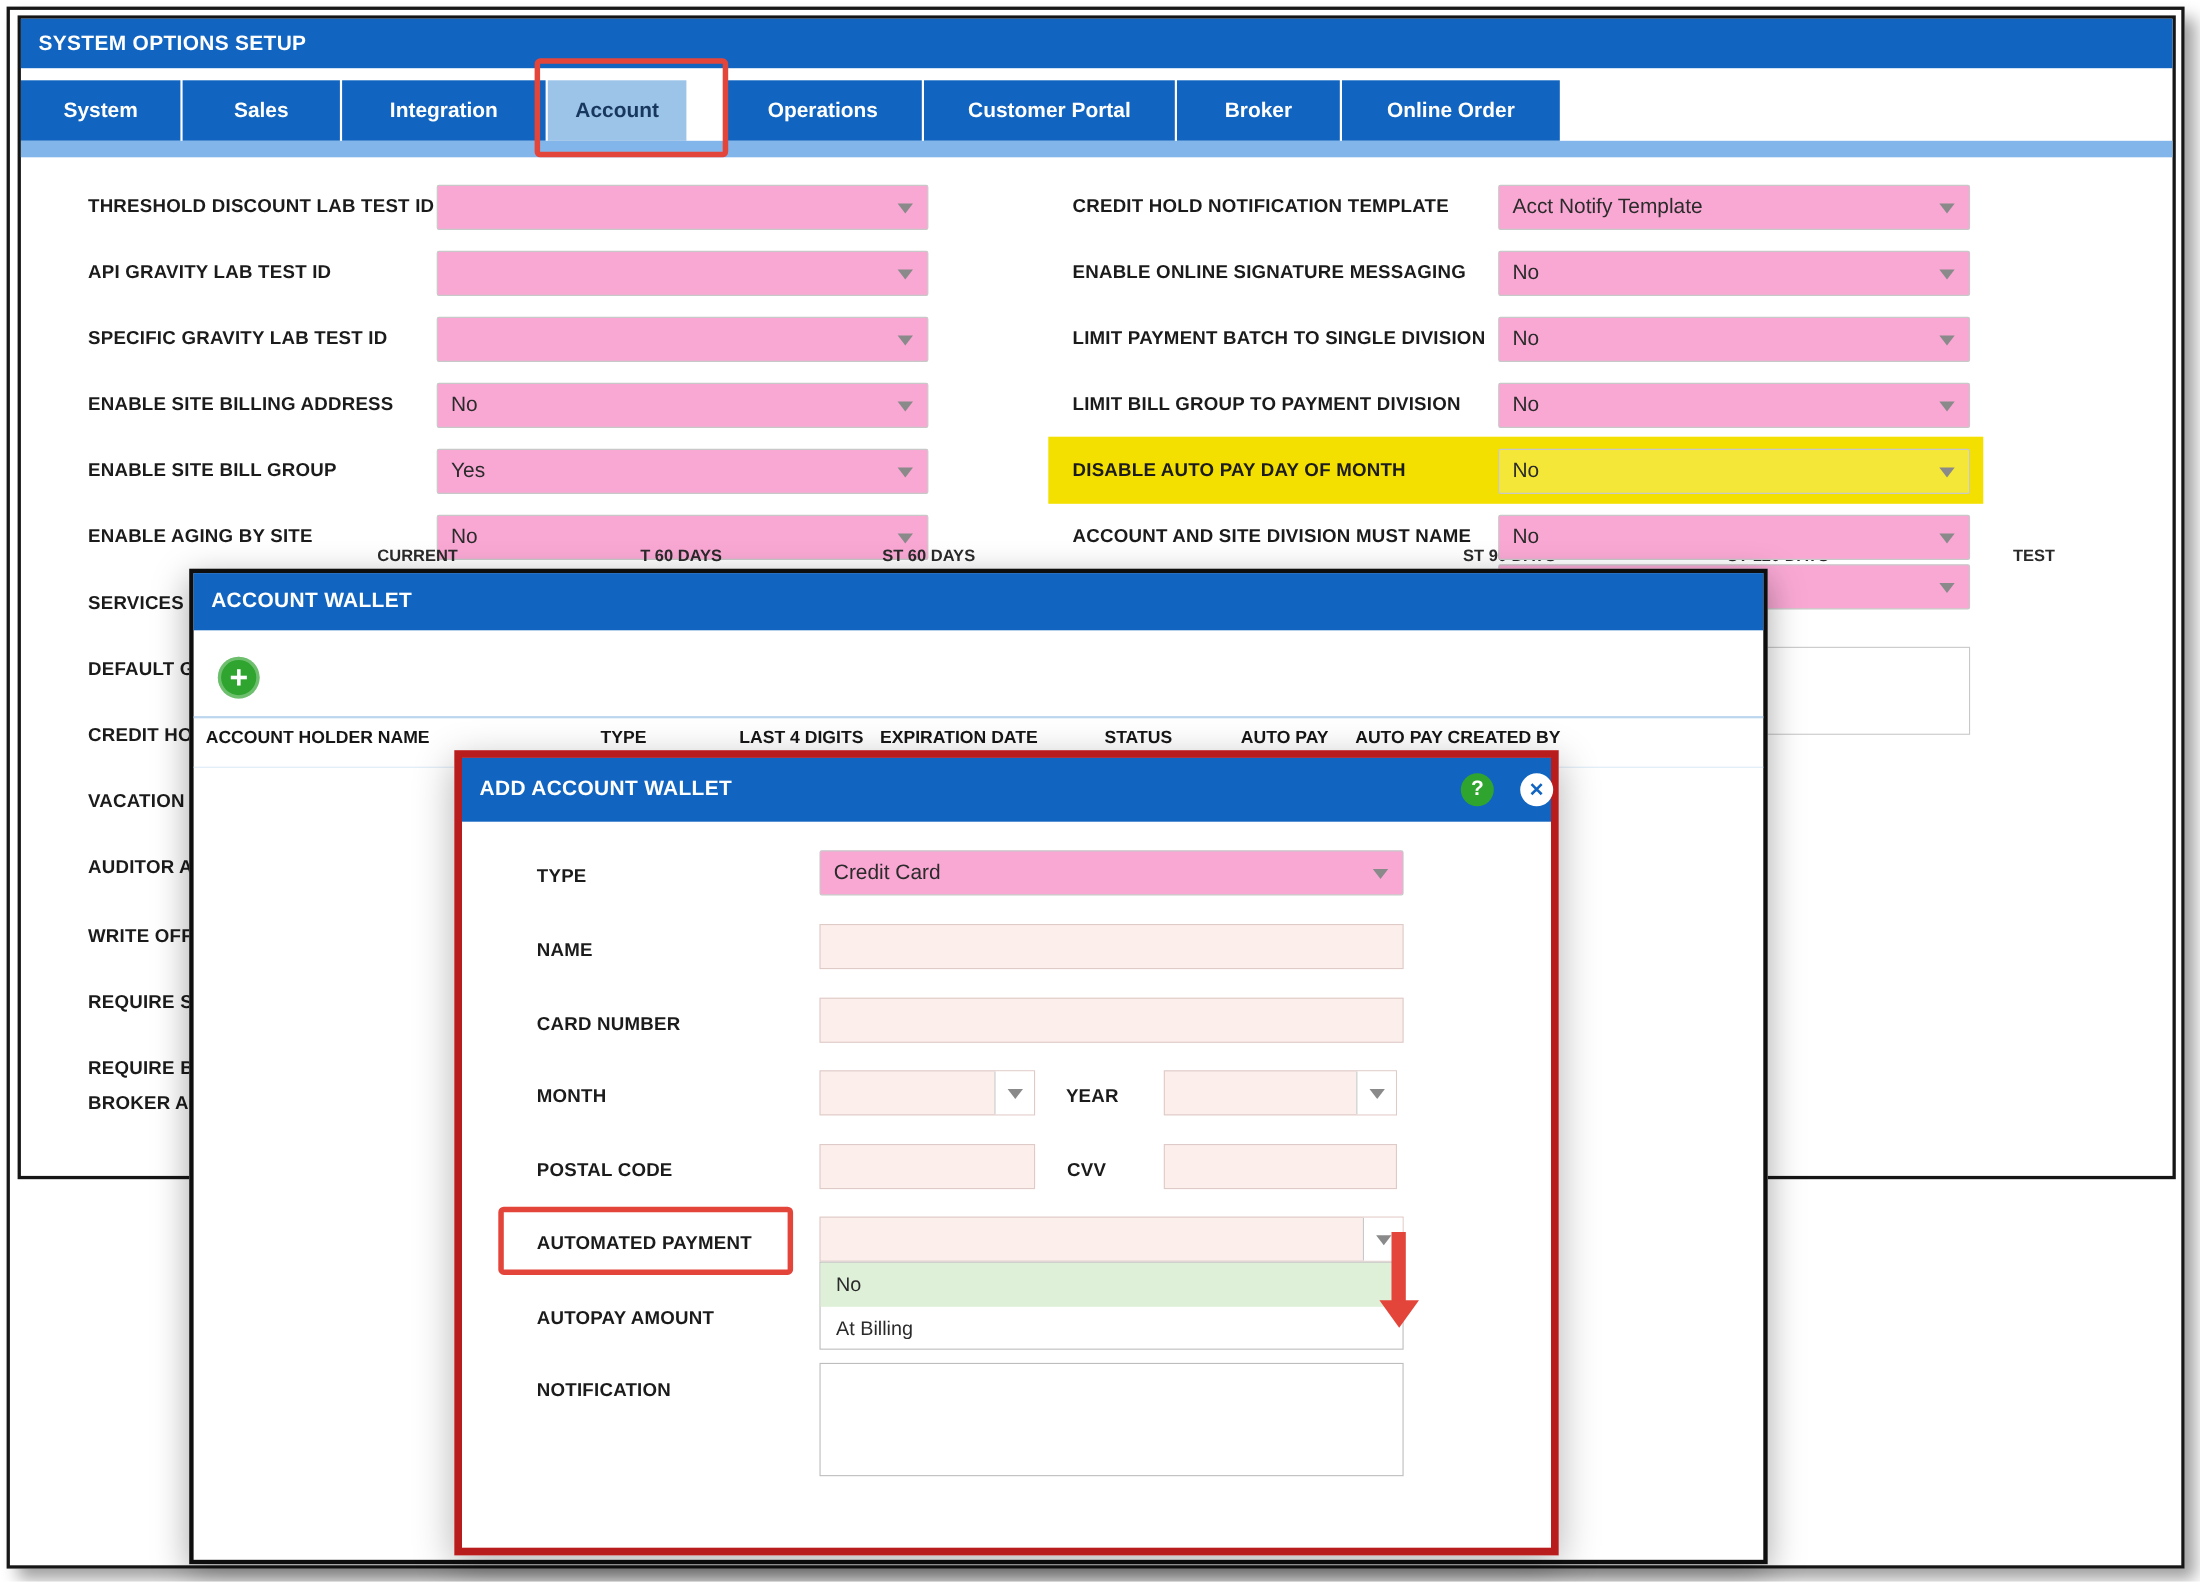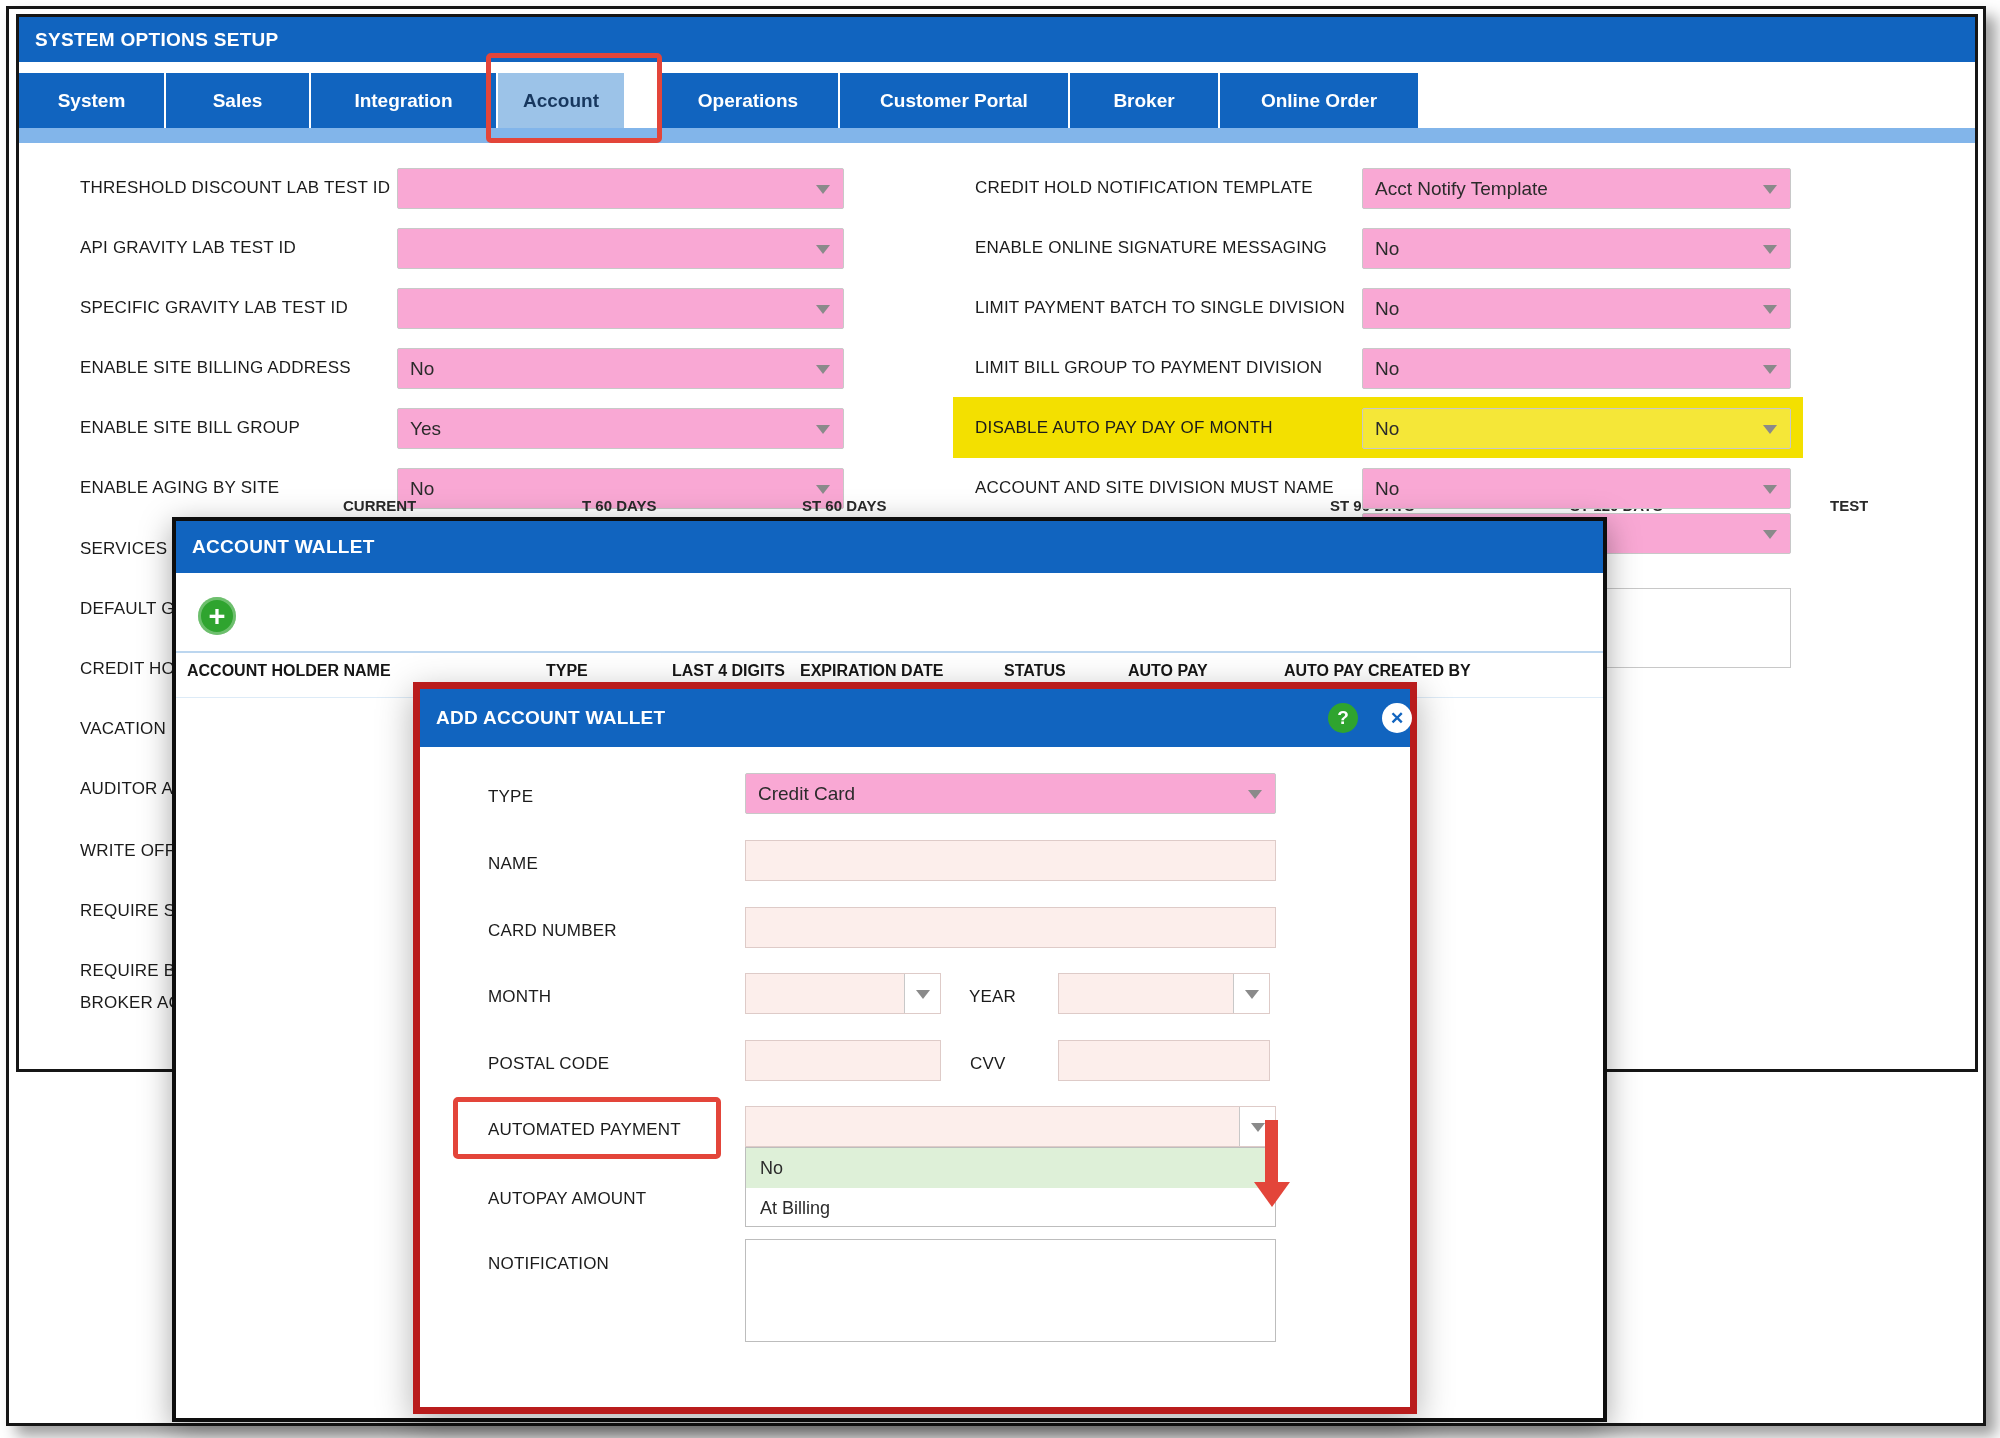--- a/index.html
+++ b/index.html
@@ -7,21 +7,21 @@
   .page{position:relative;width:2000px;height:1438px;overflow:hidden;background:#fff}
   .abs{position:absolute}
   .frame{position:absolute;left:6px;top:6px;width:1980px;height:1420px;border:3px solid #161616;box-shadow:10px 10px 14px rgba(0,0,0,.38);background:#fff}
   .main-window{position:absolute;left:16px;top:14px;width:1962px;height:1058px;border:3px solid #161616;background:#fff;z-index:1}
   .titlebar{background:#1164BF;color:#fff;font-weight:bold;font-size:19px;display:flex;align-items:center;padding-left:16px;letter-spacing:.3px}
   .mw-titlebar{position:absolute;left:0;top:0;width:100%;height:45px}
   .tabbar{position:absolute;left:0;top:56px;height:55px;width:1399px}
   .tab{position:absolute;top:0;height:55px;background:#1164BF;color:#fff;font-weight:bold;font-size:19px;display:flex;align-items:center;justify-content:center;cursor:pointer}
   .tab.selected{background:#9CC3E8;color:#17375E}
   .tabstrip{position:absolute;left:0;top:111px;width:1956px;height:15px;background:#82B5EA}
-  .flabel{font-weight:normal;font-size:17px;color:#1b1b1b;white-space:nowrap;letter-spacing:.2px}
+  .flabel{font-weight:bold;font-size:17px;color:#1b1b1b;white-space:nowrap;letter-spacing:.2px}
   .dd{background:#f9a8d4;border:1px solid #C8C8C8;border-radius:2px}
   .dd .val{position:absolute;left:12px;top:50%;transform:translateY(-50%);font-size:19px;color:#2b2b2b;white-space:nowrap}
   .chev{position:absolute;right:13px;top:50%;margin-top:-4px;width:0;height:0;border-left:7px solid transparent;border-right:7px solid transparent;border-top:9px solid #8A8A8A}
   .yellow{background:#F3E000}
   .dd.on-yellow{background:rgba(255,255,255,.22)}
   .bigbox{background:#fff;border:1px solid #C8C8C8}
   .fragment{font-weight:bold;font-size:15px;color:#2a2a2a;white-space:nowrap;height:17px;overflow:hidden}
   .clip-label{width:97px;overflow:hidden}
   .wallet{position:absolute;left:172px;top:517px;width:1435px;height:905px;background:#fff;border:4px solid #0e0e0e;z-index:10;box-shadow:0 8px 30px rgba(0,0,0,.35)}
   .w-titlebar{position:absolute;left:0;top:0;width:100%;height:52px}
@@ -181,21 +181,21 @@
     </div>
 
     <div class="w-divider"></div>
 
     <div class="col-h" style="left:11px">ACCOUNT HOLDER NAME</div>
     <div class="col-h" style="left:370px">TYPE</div>
     <div class="col-h" style="left:496px">LAST 4 DIGITS</div>
     <div class="col-h" style="left:624px">EXPIRATION DATE</div>
     <div class="col-h" style="left:828px">STATUS</div>
     <div class="col-h" style="left:952px">AUTO PAY</div>
-    <div class="col-h" style="left:1108px">AUTO PAY  CREATED BY</div>
+    <div class="col-h" style="left:1056px">AUTO PAY  CREATED BY</div>
 
     <div class="w-divider2"></div>
   </div>
 
   <div class="modal">
     <div class="titlebar m-titlebar">
       <span>ADD ACCOUNT WALLET</span>
     </div>
     <div class="icon-circle help">
       <span>?</span>

